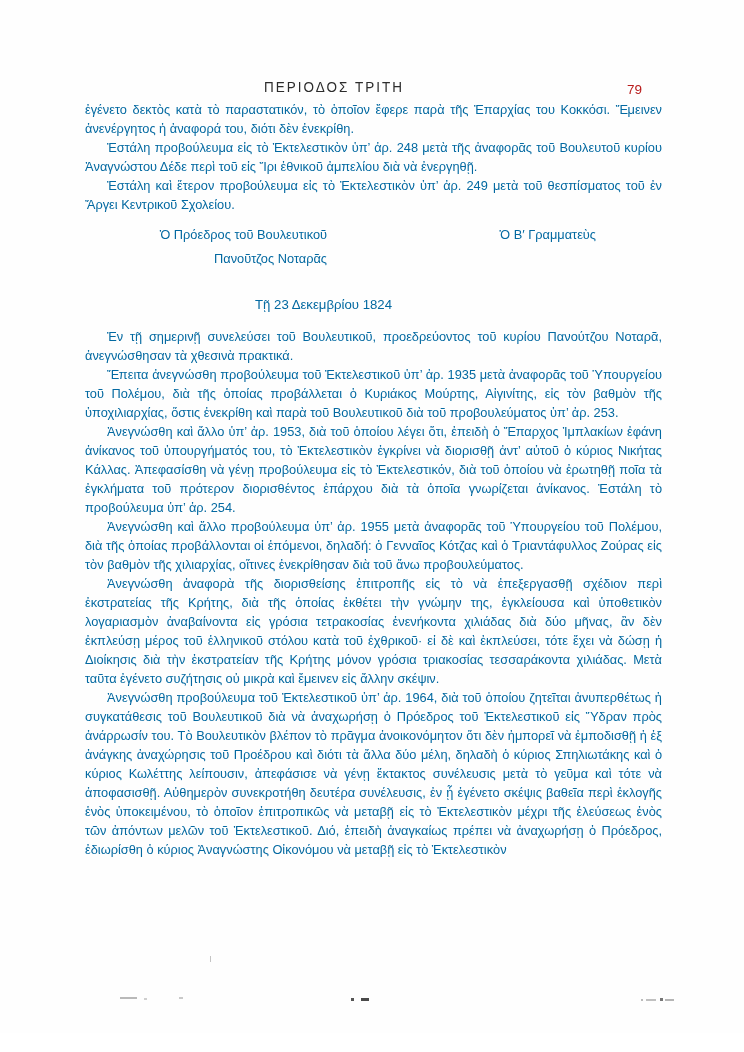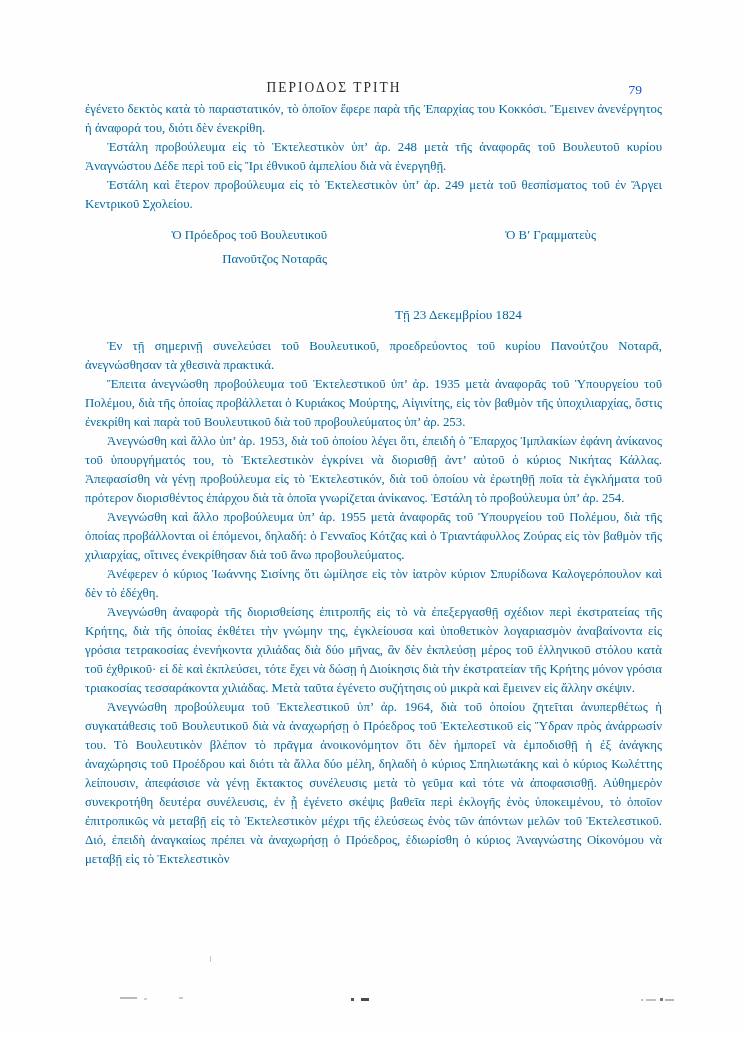--- a/index.html
+++ b/index.html
@@ -6,21 +6,21 @@
     margin: 0;
     padding: 0;
     background: #ffffff;
   }
   .page {
     position: relative;
     width: 744px;
     height: 1033px;
     background: #fefefe;
     color: #262626;
-    font-family: Liberation Serif, serif;
+    font-family: Liberation Sans, sans-serif;
     overflow: hidden;
   }
   .running-head {
     position: absolute;
     top: 80px;
     left: 85px;
     width: 577px;
     height: 20px;
   }
   .running-title {
@@ -31,21 +31,21 @@
     font-size: 13.5px;
     letter-spacing: 2px;
     color: #2c2c2c;
     white-space: nowrap;
   }
   .page-number {
     position: absolute;
     right: 20px;
     top: 2px;
     font-size: 13.5px;
-    color: #1d4ed8;
+    color: #b91c1c;
   }
   .text-block {
     position: absolute;
     top: 100px;
     left: 85px;
     width: 577px;
     font-size: 12.8px;
     line-height: 19px;
     text-align: justify;
     color: #0369a1;
@@ -65,23 +65,23 @@
   }
   .sig-col {
     position: absolute;
     top: 0;
     width: 242px;
     text-align: right;
   }
   .sig-col.left  { left: 0; }
   .sig-col.right { left: 269px; }
   .date-heading {
-    margin-top: 32px;
+    margin-top: 22px;
     margin-bottom: 13px;
-    text-align: center;
+    text-align: left;
     padding-left: 170px;
     font-size: 13.2px;
   }
   .artifact {
     position: absolute;
   }
 </style>
 </head>
 <body>
 
@@ -107,21 +107,20 @@
         <div>Ὁ Β′ Γραμματεὺς</div>
       </div>
     </div>
 
     <div class="date-heading">Τῇ 23 Δεκεμβρίου 1824</div>
 
     <p class="para">Ἐν τῇ σημερινῇ συνελεύσει τοῦ Βουλευτικοῦ, προεδρεύοντος τοῦ κυρίου Πανούτζου Νοταρᾶ, ἀνεγνώσθησαν τὰ χθεσινὰ πρακτικά.</p>
     <p class="para">Ἔπειτα ἀνεγνώσθη προβούλευμα τοῦ Ἐκτελεστικοῦ ὑπ’ ἀρ. 1935 μετὰ ἀναφορᾶς τοῦ Ὑπουργείου τοῦ Πολέμου, διὰ τῆς ὁποίας προβάλλεται ὁ Κυριάκος Μούρτης, Αἰγινίτης, εἰς τὸν βαθμὸν τῆς ὑποχιλιαρχίας, ὅστις ἐνεκρίθη καὶ παρὰ τοῦ Βουλευτικοῦ διὰ τοῦ προβουλεύματος ὑπ’ ἀρ. 253.</p>
     <p class="para">Ἀνεγνώσθη καὶ ἄλλο ὑπ’ ἀρ. 1953, διὰ τοῦ ὁποίου λέγει ὅτι, ἐπειδὴ ὁ Ἔπαρχος Ἰμπλακίων ἐφάνη ἀνίκανος τοῦ ὑπουργήματός του, τὸ Ἐκτελεστικὸν ἐγκρίνει νὰ διορισθῇ ἀντ’ αὐτοῦ ὁ κύριος Νικήτας Κάλλας. Ἀπεφασίσθη νὰ γένῃ προβούλευμα εἰς τὸ Ἐκτελεστικόν, διὰ τοῦ ὁποίου νὰ ἐρωτηθῇ ποῖα τὰ ἐγκλήματα τοῦ πρότερον διορισθέντος ἐπάρχου διὰ τὰ ὁποῖα γνωρίζεται ἀνίκανος. Ἐστάλη τὸ προβούλευμα ὑπ’ ἀρ. 254.</p>
     <p class="para">Ἀνεγνώσθη καὶ ἄλλο προβούλευμα ὑπ’ ἀρ. 1955 μετὰ ἀναφορᾶς τοῦ Ὑπουργείου τοῦ Πολέμου, διὰ τῆς ὁποίας προβάλλονται οἱ ἑπόμενοι, δηλαδή: ὁ Γενναῖος Κότζας καὶ ὁ Τριαντάφυλλος Ζούρας εἰς τὸν βαθμὸν τῆς χιλιαρχίας, οἵτινες ἐνεκρίθησαν διὰ τοῦ ἄνω προβουλεύματος.</p>
-    <p class="para">Ἀνέφερεν ὁ κύριος Ἰωάννης Σισίνης ὅτι ὡμίλησε εἰς τὸν ἰατρὸν κύριον Σπυρίδωνα Καλογερόπουλον καὶ δὲν τὸ ἐδέχθη.</p>
     <p class="para">Ἀνεγνώσθη ἀναφορὰ τῆς διορισθείσης ἐπιτροπῆς εἰς τὸ νὰ ἐπεξεργασθῇ σχέδιον περὶ ἐκστρατείας τῆς Κρήτης, διὰ τῆς ὁποίας ἐκθέτει τὴν γνώμην της, ἐγκλείουσα καὶ ὑποθετικὸν λογαριασμὸν ἀναβαίνοντα εἰς γρόσια τετρακοσίας ἐνενήκοντα χιλιάδας διὰ δύο μῆνας, ἂν δὲν ἐκπλεύσῃ μέρος τοῦ ἑλληνικοῦ στόλου κατὰ τοῦ ἐχθρικοῦ· εἰ δὲ καὶ ἐκπλεύσει, τότε ἔχει νὰ δώσῃ ἡ Διοίκησις διὰ τὴν ἐκστρατείαν τῆς Κρήτης μόνον γρόσια τριακοσίας τεσσαράκοντα χιλιάδας. Μετὰ ταῦτα ἐγένετο συζήτησις οὐ μικρὰ καὶ ἔμεινεν εἰς ἄλλην σκέψιν.</p>
     <p class="para">Ἀνεγνώσθη προβούλευμα τοῦ Ἐκτελεστικοῦ ὑπ’ ἀρ. 1964, διὰ τοῦ ὁποίου ζητεῖται ἀνυπερθέτως ἡ συγκατάθεσις τοῦ Βουλευτικοῦ διὰ νὰ ἀναχωρήσῃ ὁ Πρόεδρος τοῦ Ἐκτελεστικοῦ εἰς Ὕδραν πρὸς ἀνάρρωσίν του. Τὸ Βουλευτικὸν βλέπον τὸ πρᾶγμα ἀνοικονόμητον ὅτι δὲν ἠμπορεῖ νὰ ἐμποδισθῇ ἡ ἐξ ἀνάγκης ἀναχώρησις τοῦ Προέδρου καὶ διότι τὰ ἄλλα δύο μέλη, δηλαδὴ ὁ κύριος Σπηλιωτάκης καὶ ὁ κύριος Κωλέττης λείπουσιν, ἀπεφάσισε νὰ γένῃ ἔκτακτος συνέλευσις μετὰ τὸ γεῦμα καὶ τότε νὰ ἀποφασισθῇ. Αὐθημερὸν συνεκροτήθη δευτέρα συνέλευσις, ἐν ᾗ ἐγένετο σκέψις βαθεῖα περὶ ἐκλογῆς ἑνὸς ὑποκειμένου, τὸ ὁποῖον ἐπιτροπικῶς νὰ μεταβῇ εἰς τὸ Ἐκτελεστικὸν μέχρι τῆς ἐλεύσεως ἑνὸς τῶν ἀπόντων μελῶν τοῦ Ἐκτελεστικοῦ. Διό, ἐπειδὴ ἀναγκαίως πρέπει νὰ ἀναχωρήσῃ ὁ Πρόεδρος, ἐδιωρίσθη ὁ κύριος Ἀναγνώστης Οἰκονόμου νὰ μεταβῇ εἰς τὸ Ἐκτελεστικὸν</p>
   </div>
 
   <div class="artifact" style="left:120px; top:997px; width:17px; height:2px; background:#b9b9b9;"></div>
   <div class="artifact" style="left:144px; top:998px; width:3px; height:2px; background:#cfcfcf;"></div>
   <div class="artifact" style="left:179px; top:997px; width:4px; height:2px; background:#c9c9c9;"></div>
   <div class="artifact" style="left:210px; top:956px; width:1px; height:6px; background:#c4c4c4;"></div>
   <div class="artifact" style="left:351px; top:998px; width:3px; height:3px; background:#555;"></div>
   <div class="artifact" style="left:361px; top:998px; width:8px; height:3px; background:#4a4a4a;"></div>

